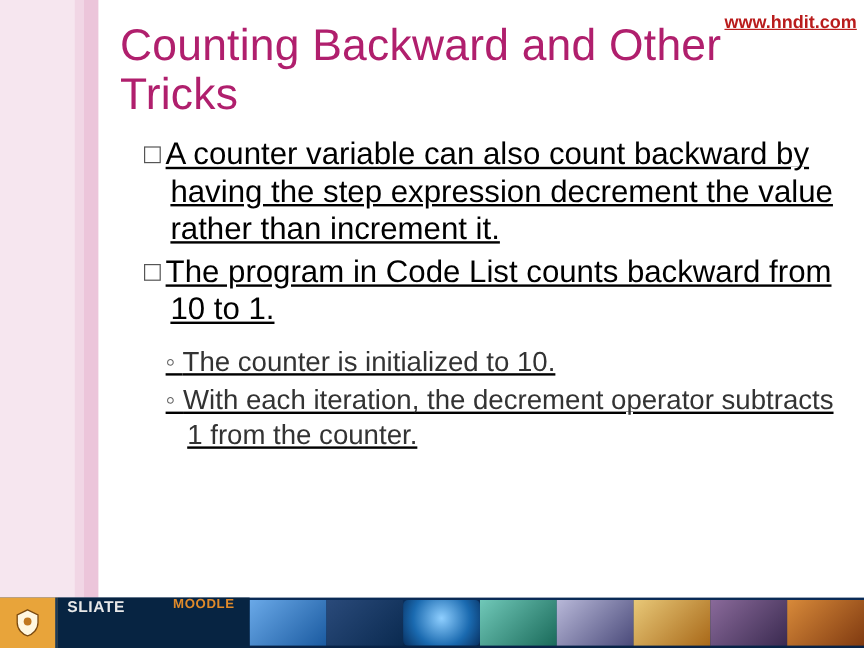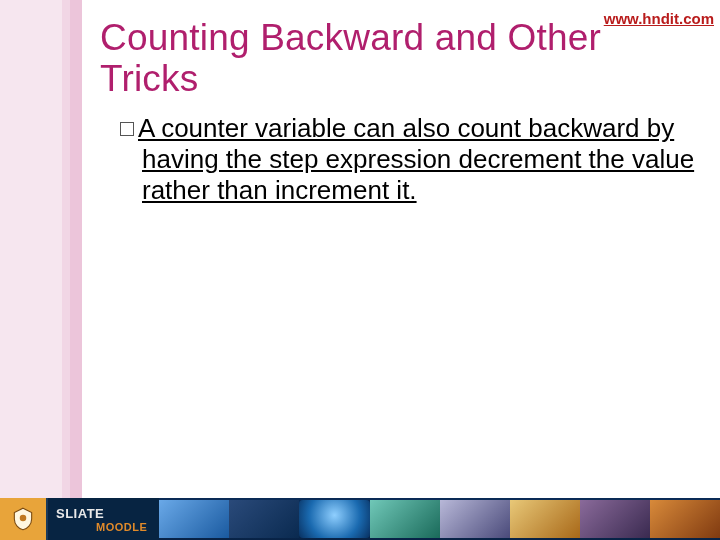--- a/index.html
+++ b/index.html
@@ -115,21 +115,21 @@
     align-items: center;
     justify-content: center;
     background: #e8a43a;
     border-right: 2px solid #1a3a5a;
   }
   .logo-box svg { width: 26px; height: 26px; }
   .sliate {
     flex: 0 0 auto;
     height: 100%;
     display: flex;
-    flex-direction: column;
+    flex-direction: row;
     justify-content: center;
     padding: 0 12px 0 8px;
     background: #072442;
     color: #e8e8e8;
   }
   .sliate .l1 { font-size: 13px; font-weight: bold; letter-spacing: 0.5px; }
   .sliate .l2 { font-size: 11px; font-weight: bold; color: #e08a2a; letter-spacing: 0.5px; padding-left: 40px; }
   .deco {
     flex: 1;
     position: relative;
@@ -166,21 +166,28 @@
 
   <a class="url">www.hndit.com</a>
 
   <div class="content">
     <h1 class="title">Counting Backward and Other Tricks</h1>
 
     <div class="body">
       <div class="bullet">
         <span class="checkbox"></span><span>A counter variable can also count backward by having the step expression decrement the value rather than increment it.</span>
       </div>
-
+      <div class="bullet">
+        <span class="checkbox"></span><span>The program in Code List counts backward from 10 to 1.</span>
+      </div>
+
+      <div class="sublist">
+        <div class="sub"><span>The counter is initialized to 10.</span></div>
+        <div class="sub"><span>With each iteration, the decrement operator subtracts 1 from the counter.</span></div>
+      </div>
     </div>
   </div>
 
   <div class="footer">
     <div class="logo-box">
       <svg viewBox="0 0 24 24">
         <path d="M12 2 L20 6 L20 12 C20 17 16 21 12 22 C8 21 4 17 4 12 L4 6 Z" fill="#fff7e0" stroke="#7a4a10" stroke-width="1"></path>
         <circle cx="12" cy="11" r="3" fill="#c07820"></circle>
       </svg>
     </div>

